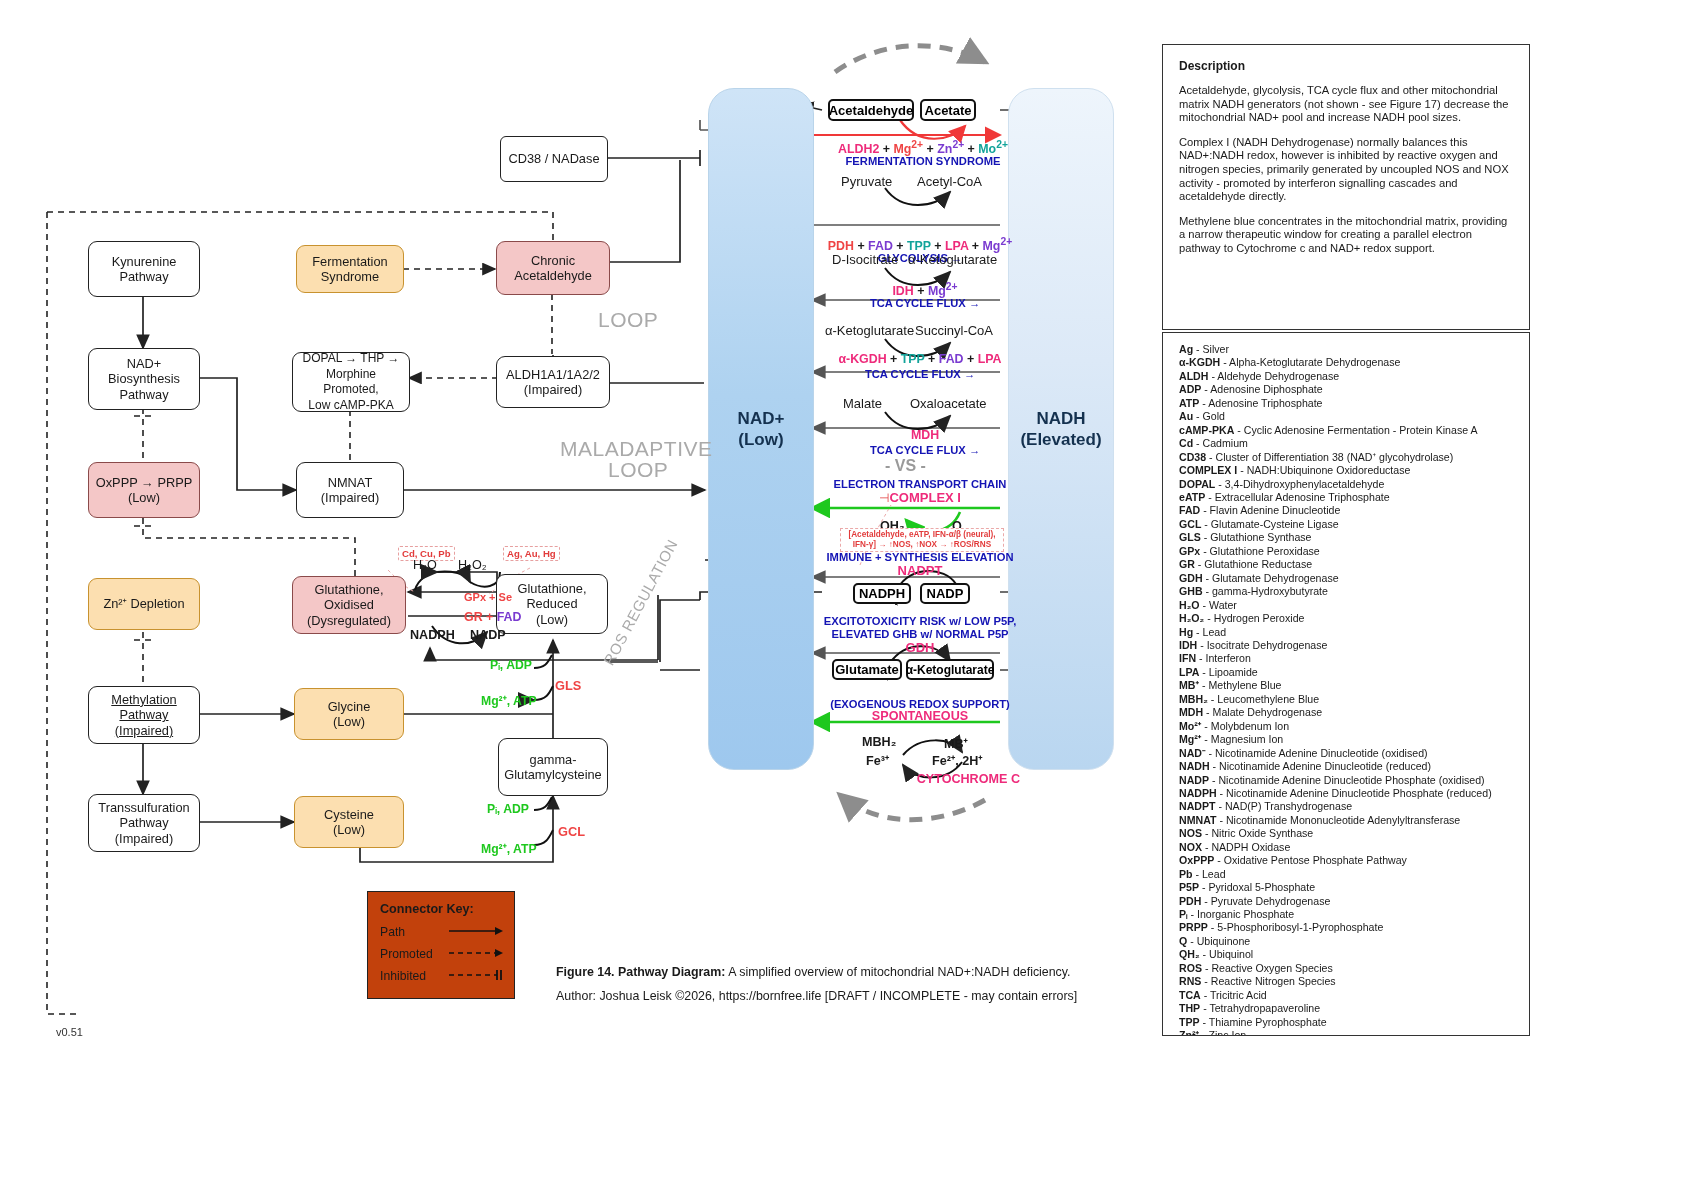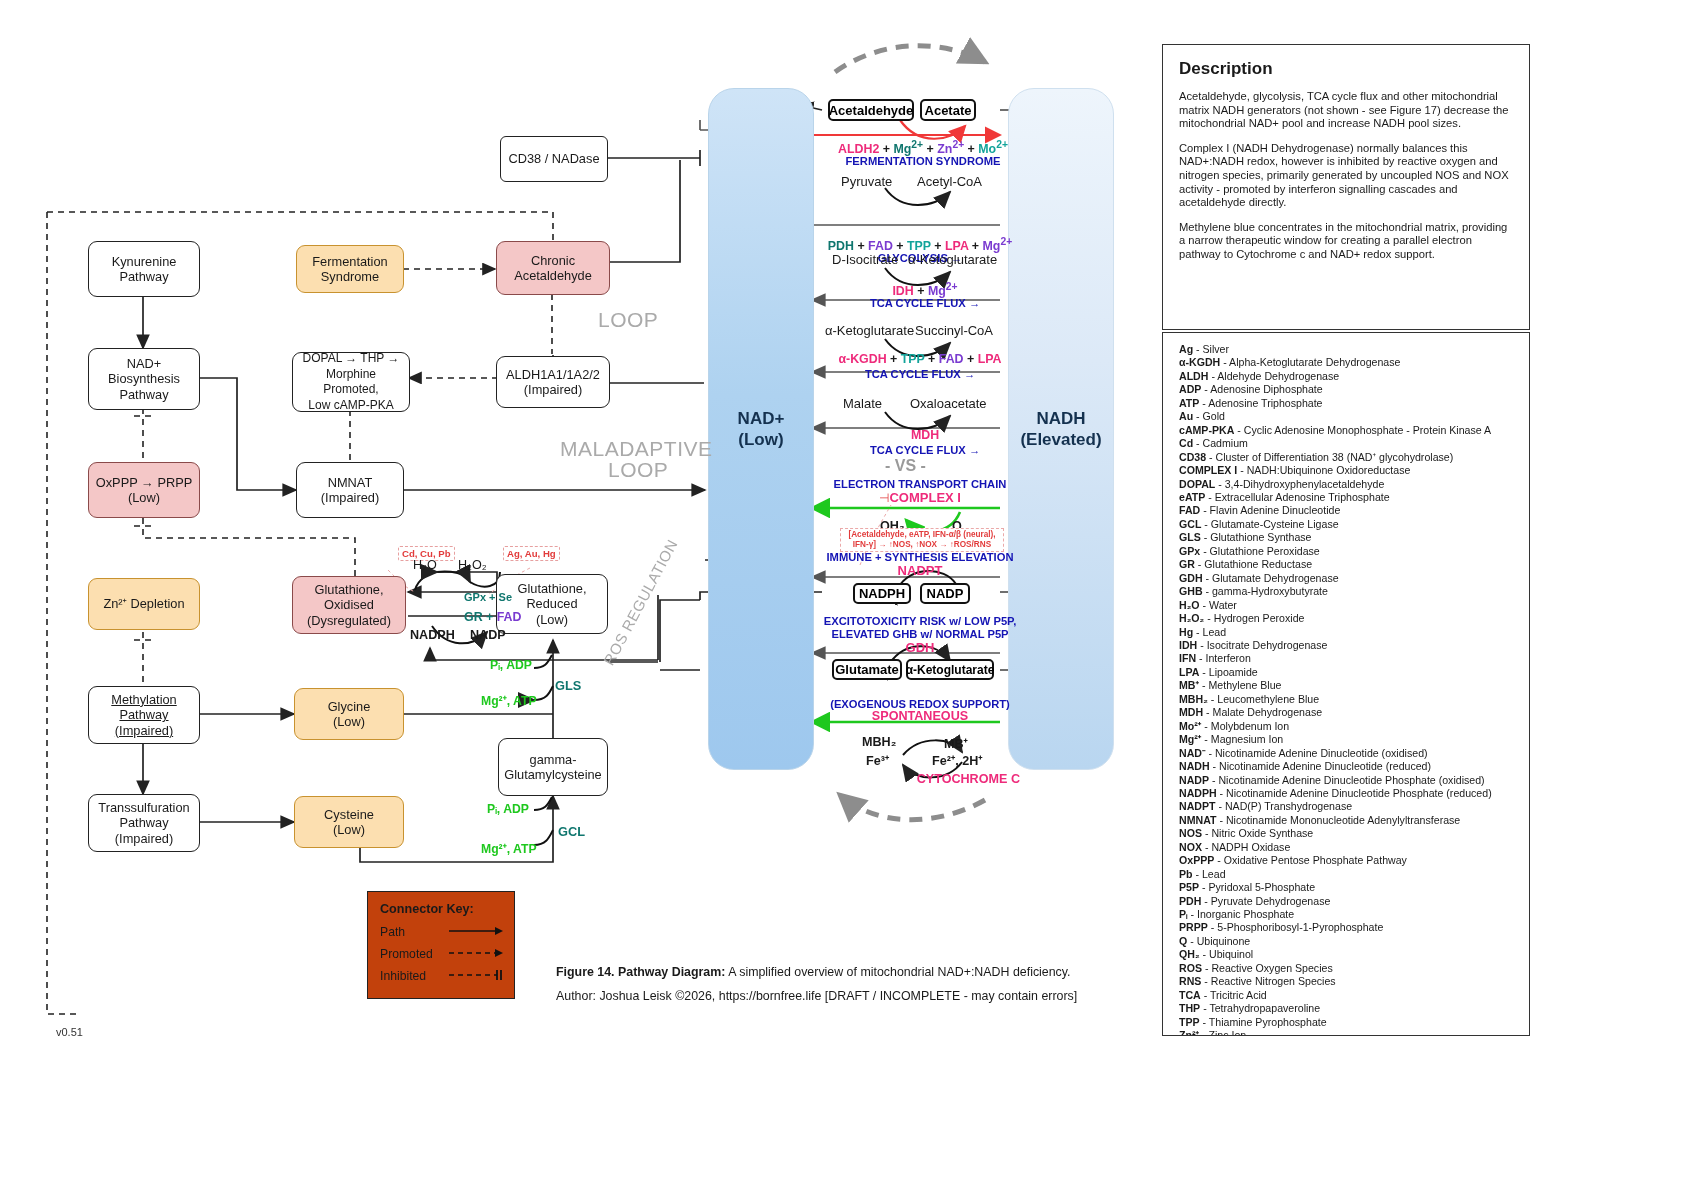--- a/index.html
+++ b/index.html
@@ -27,38 +27,38 @@
   .pool{position:absolute;border-radius:26px;display:flex;align-items:center;justify-content:center;
         text-align:center;font-weight:bold;font-size:17px;line-height:21px;color:#14314f;}
   .pool.nadplus{background:linear-gradient(180deg,#cfe4f7 0%,#aed2f0 45%,#9ec8ee 100%);border:1px solid #b9d4ea;}
   .pool.nadh{background:linear-gradient(180deg,#eef5fc 0%,#dce9f7 40%,#b9d6f0 100%);border:1px solid #cfe0ef;}
 
   
   .lbl{position:absolute;white-space:nowrap;}
   .enz{font-size:12.4px;font-weight:bold;text-align:center;}
   .sub{font-size:11.2px;font-weight:bold;color:#1414b4;text-align:center;}
   .pinkt{color:#ee2b7b;}
-  .magt{color:#0f766e;}
+  .magt{color:#ef4444;}
   .purt{color:#7a3bd0;}
   .tealt{color:#12a39a;}
   .grnt{color:#1ec81e;}
   .greyt{color:#9a9a9a;}
   .redt{color:#e23b3b;}
 
   .loopword{position:absolute;color:#aaaaaa;font-size:21px;font-weight:normal;letter-spacing:.5px;}
 
   .metalbox{position:absolute;border:1px dashed #e7a0a0;background:#fff;color:#e23b3b;
             font-size:9.6px;font-weight:bold;padding:1px 3px;border-radius:2px;white-space:nowrap;}
 
   .redann{position:absolute;border:1px dashed #eba9a9;color:#e23b3b;font-size:8.2px;font-weight:bold;
           line-height:10px;padding:1px 3px;text-align:center;white-space:nowrap;background:#fff;}
 
   
   #descPanel{position:absolute;left:1162px;top:44px;width:368px;height:286px;border:1px solid #333;background:#fff;padding:14px 16px;box-sizing:border-box;}
-  #descPanel h4{margin:0 0 11px 0;font-size:17px;font-weight:bold;}
+  #descPanel h4{margin:0 0 11px 0;font-size:12px;font-weight:bold;}
   #descPanel p{margin:0 0 11px 0;font-size:11.2px;line-height:13.6px;}
   #abbrPanel{position:absolute;left:1162px;top:332px;width:368px;height:704px;border:1px solid #333;background:#fff;padding:10px 16px;box-sizing:border-box;overflow:hidden;}
   .abbr{font-size:10.6px;line-height:13.45px;white-space:nowrap;}
   .abbr b{font-weight:bold;}
 
   
   #keyBox{position:absolute;left:367px;top:891px;width:148px;height:108px;border:1.4px solid #222;background:#c2410c;padding:10px 12px;box-sizing:border-box;}
   #keyBox .kt{font-size:12.6px;font-weight:bold;margin-bottom:9px;}
   .krow{display:flex;align-items:flex-start;height:22px;font-size:12.2px;}
   .krow span.klbl{width:72px;}
@@ -435,21 +435,21 @@
     <p>Methylene blue concentrates in the mitochondrial matrix, providing a narrow therapeutic window for creating a parallel electron pathway to Cytochrome c and NAD+ redox support.</p>
   </div>
 
   <div id="abbrPanel">
       <div class="abbr"><b>Ag</b><span> - Silver</span></div>
       <div class="abbr"><b>α-KGDH</b><span> - Alpha-Ketoglutarate Dehydrogenase</span></div>
       <div class="abbr"><b>ALDH</b><span> - Aldehyde Dehydrogenase</span></div>
       <div class="abbr"><b>ADP</b><span> - Adenosine Diphosphate</span></div>
       <div class="abbr"><b>ATP</b><span> - Adenosine Triphosphate</span></div>
       <div class="abbr"><b>Au</b><span> - Gold</span></div>
-      <div class="abbr"><b>cAMP-PKA</b><span> - Cyclic Adenosine Monophosphate - Protein Kinase A</span></div>
+      <div class="abbr"><b>cAMP-PKA</b><span> - Cyclic Adenosine Fermentation - Protein Kinase A</span></div>
       <div class="abbr"><b>Cd</b><span> - Cadmium</span></div>
       <div class="abbr"><b>CD38</b><span> - Cluster of Differentiation 38 (NAD⁺ glycohydrolase)</span></div>
       <div class="abbr"><b>COMPLEX I</b><span> - NADH:Ubiquinone Oxidoreductase</span></div>
       <div class="abbr"><b>DOPAL</b><span> - 3,4-Dihydroxyphenylacetaldehyde</span></div>
       <div class="abbr"><b>eATP</b><span> - Extracellular Adenosine Triphosphate</span></div>
       <div class="abbr"><b>FAD</b><span> - Flavin Adenine Dinucleotide</span></div>
       <div class="abbr"><b>GCL</b><span> - Glutamate-Cysteine Ligase</span></div>
       <div class="abbr"><b>GLS</b><span> - Glutathione Synthase</span></div>
       <div class="abbr"><b>GPx</b><span> - Glutathione Peroxidase</span></div>
       <div class="abbr"><b>GR</b><span> - Glutathione Reductase</span></div>

